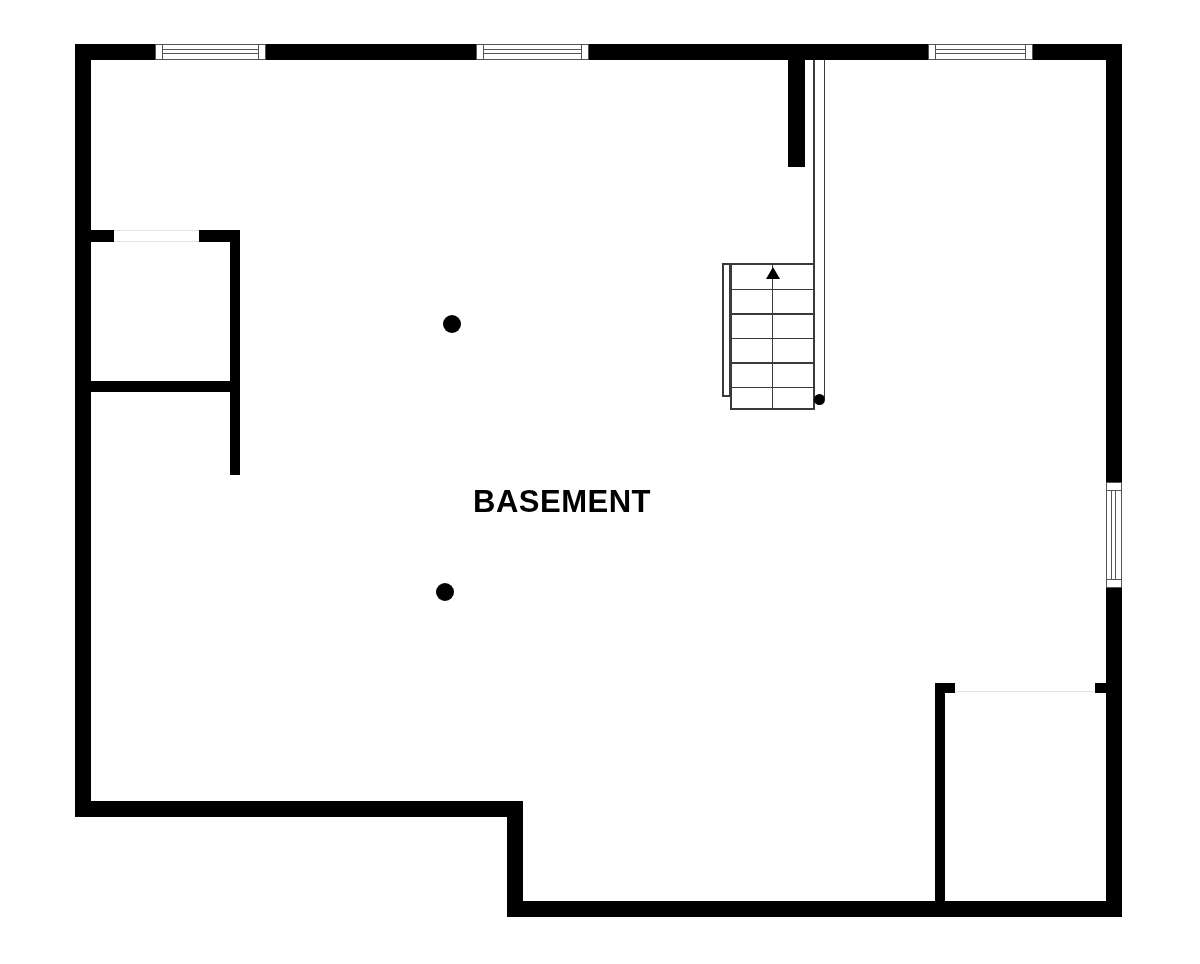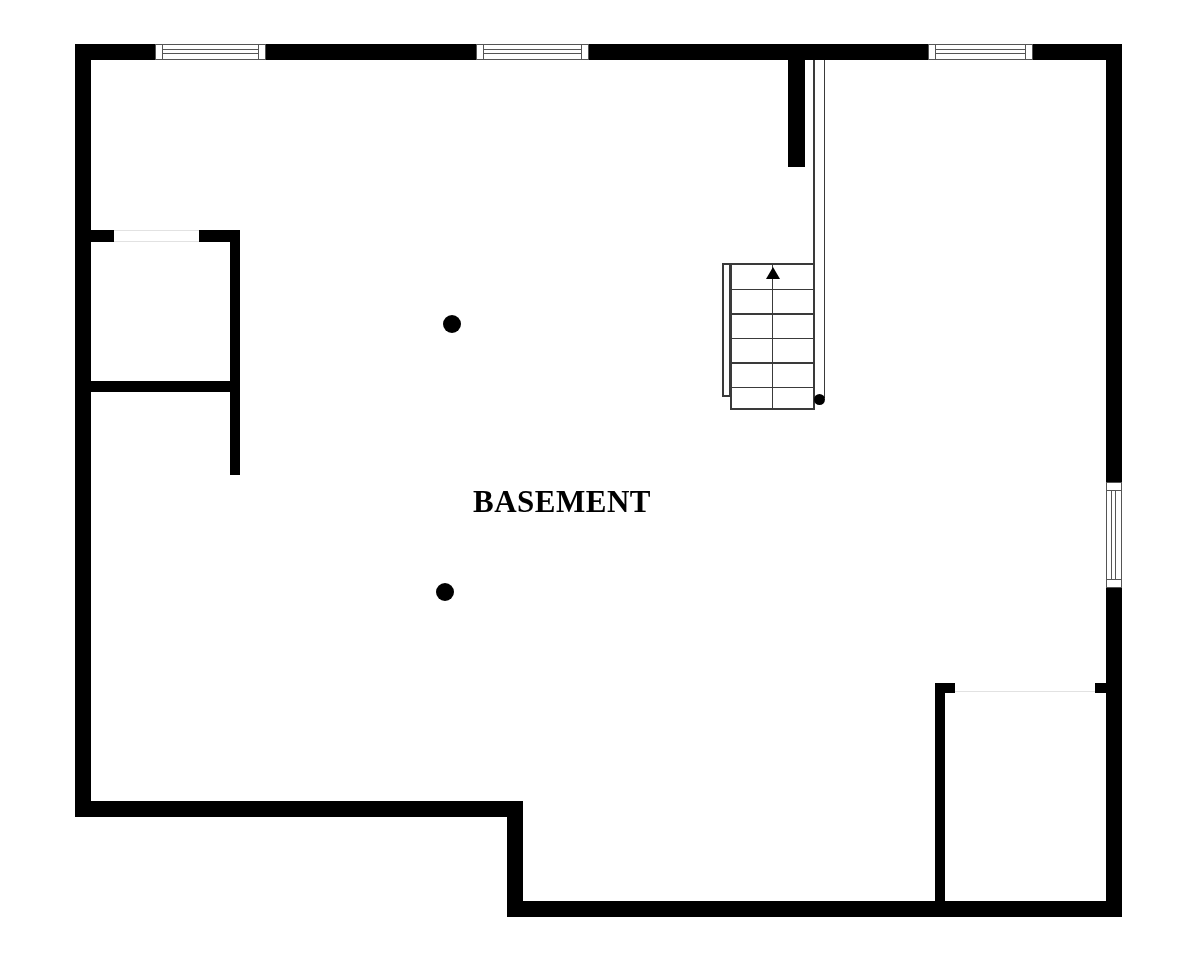--- a/index.html
+++ b/index.html
@@ -6,21 +6,21 @@
     margin: 0;
     padding: 0;
     background: #ffffff;
   }
   .plan {
     position: relative;
     width: 1200px;
     height: 964px;
     background: var(--floor, #ffffff);
     overflow: hidden;
-    font-family: Liberation Serif, serif;
+    font-family: Liberation Sans, sans-serif;
   }
   .wall {
     position: absolute;
     background: var(--wall, #000000);
   }
   
   .window {
     position: absolute;
     background: var(--floor, #ffffff);
     border: 1px solid var(--window-border, #555555);

